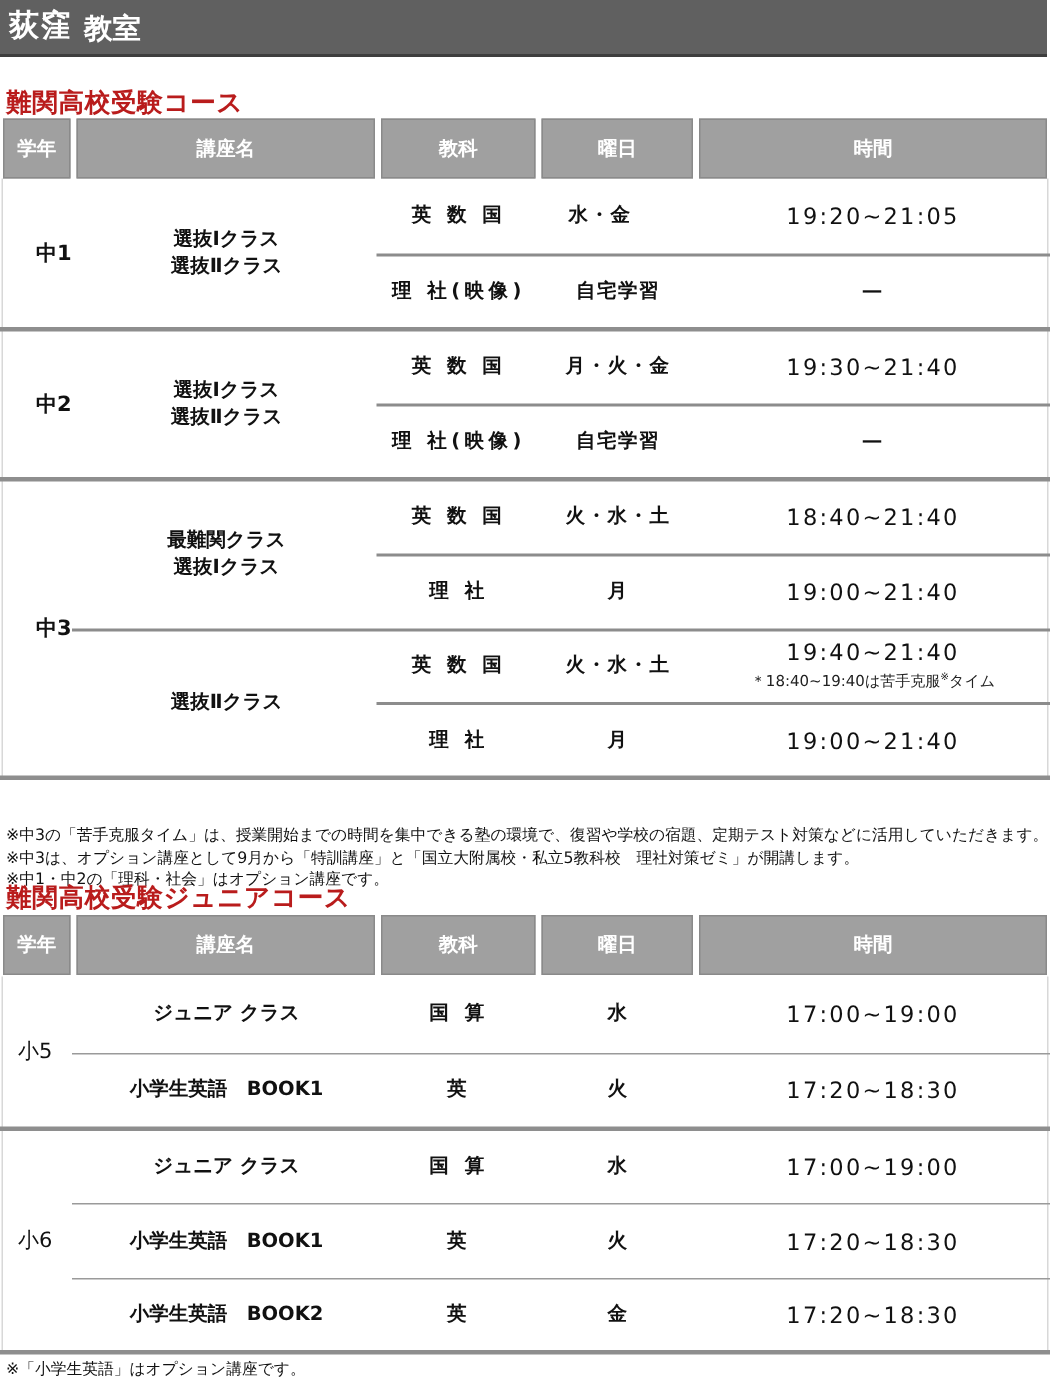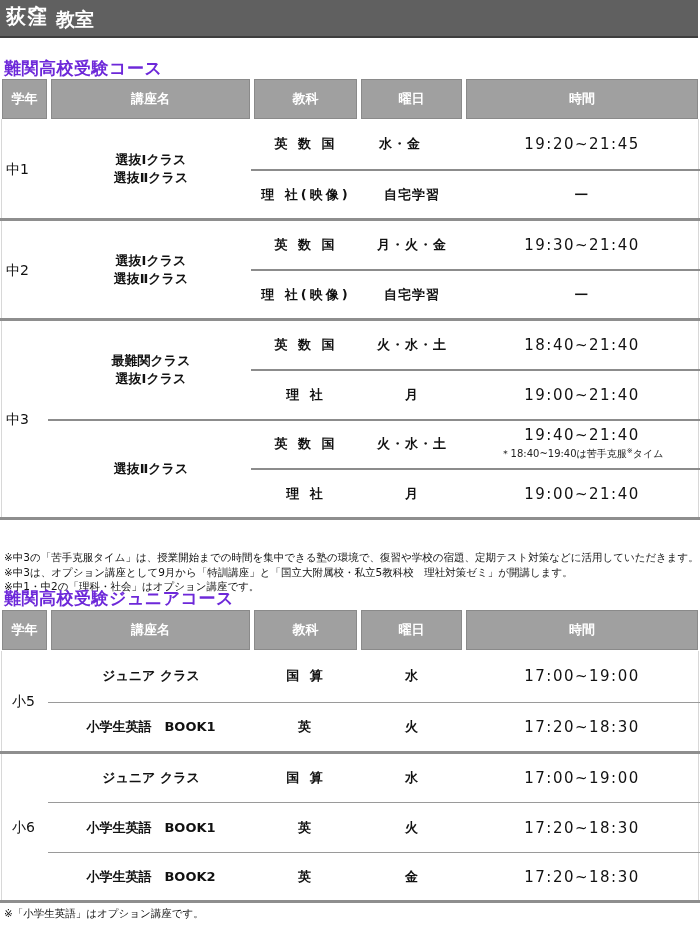--- a/index.html
+++ b/index.html
@@ -8,40 +8,40 @@
 
   .title-bar {
     position: absolute; left: 0; top: 0; width: 698px; height: 38px;
     background: #606060; border-bottom: 2px solid #3e3e3e;
     display: flex; align-items: flex-end; padding-left: 6px; padding-bottom: 4px;
   }
   .title-main { color: #fff; font-size: 20px; font-weight: bold; line-height: 32px; letter-spacing: 1px; }
   .title-sub { color: #fff; font-size: 19px; font-weight: bold; margin-left: 8px; line-height: 26px; }
 
   .section-title {
-    position: absolute; left: 4px; font-size: 17px; font-weight: bold; color: #6d28d9; letter-spacing: 0.5px;
+    position: absolute; left: 4px; font-size: 17px; font-weight: bold; color: #b91c1c; letter-spacing: 0.5px;
   }
 
   .header-row { position: absolute; left: 0; width: 700px; height: 40px; }
   .hcell {
     position: absolute; top: 0; height: 40px; background: #a0a0a0;
     border: 1px solid #8a8a8a; color: #fff; font-weight: bold; font-size: 13px;
     display: flex; align-items: center; justify-content: center;
   }
 
   .hline { position: absolute; height: 2px; background: #8c8c8c; }
   .hline.thick { height: 3px; background: #8e8e8e; }
   .hline.thin { height: 1px; background: #9a9a9a; }
   .vframe { position: absolute; width: 1px; background: #d8d8d8; }
 
   .cell {
     position: absolute; display: flex; align-items: center; justify-content: center;
     font-size: 13px; color: #111; text-align: center; line-height: 18px; white-space: nowrap;
   }
-  .cell.grade { justify-content: flex-start; padding-left: 6px; font-weight: normal; font-size: 14px; }
+  .cell.grade { justify-content: flex-start; padding-left: 24px; font-weight: bold; font-size: 14px; }
   .cell.course { flex-direction: column; font-weight: bold; }
   .cell.subject { font-weight: bold; letter-spacing: 3px; }
   .cell.days { font-weight: bold; letter-spacing: 1px; }
   .cell.time { font-size: 15px; letter-spacing: 1.5px; flex-direction: column; }
   .time-note { font-size: 10px; letter-spacing: 0; line-height: 14px; color: #222; }
   .time-note sup { font-size: 7px; }
 
   .notes { position: absolute; left: 4px; font-size: 10.5px; line-height: 14.5px; color: #111; white-space: nowrap; }
 </style>
 </head>
@@ -67,21 +67,21 @@
 
 <div>
   <div class="cell grade" style="left:0;top:119px;width:50px;height:100px;">中1</div>
   <div class="cell course" style="left:51px;top:119px;width:200px;height:100px;">
     <span>選抜Ⅰクラス</span>
     <span>選抜Ⅱクラス</span>
   </div>
   <div>
     <div class="cell subject" style="left:252px;top:119px;width:108px;height:50px;">英 数 国</div>
     <div class="cell days" style="left:348px;top:119px;width:104px;height:50px;">水・金</div>
-    <div class="cell time" style="left:464px;top:119px;width:236px;height:50px;">19:20~21:45</div>
+    <div class="cell time" style="left:464px;top:119px;width:236px;height:50px;">19:20~21:05</div>
   </div>
   <div class="hline" style="left:251px;top:169px;width:449px;"></div>
   <div>
     <div class="cell subject" style="left:252px;top:170px;width:108px;height:49px;">理 社(映像)</div>
     <div class="cell days" style="left:360px;top:170px;width:104px;height:49px;">自宅学習</div>
     <div class="cell time" style="left:464px;top:170px;width:236px;height:49px;">ー</div>
   </div>
 </div>
 <div class="hline thick" style="left:0;top:218px;width:700px;"></div>
 

